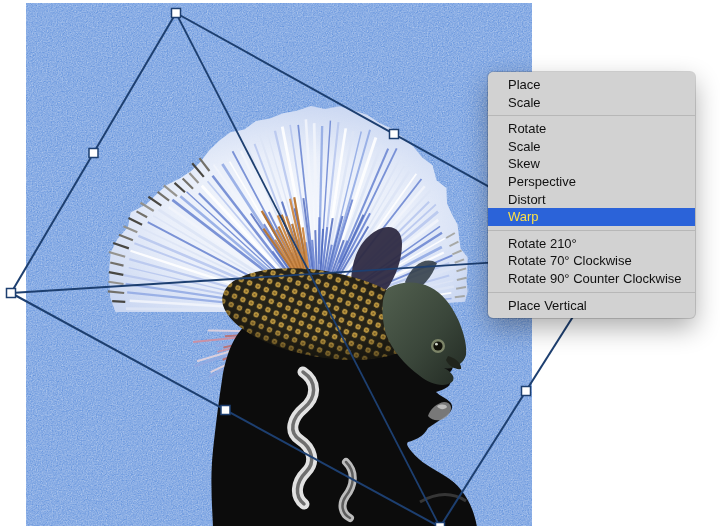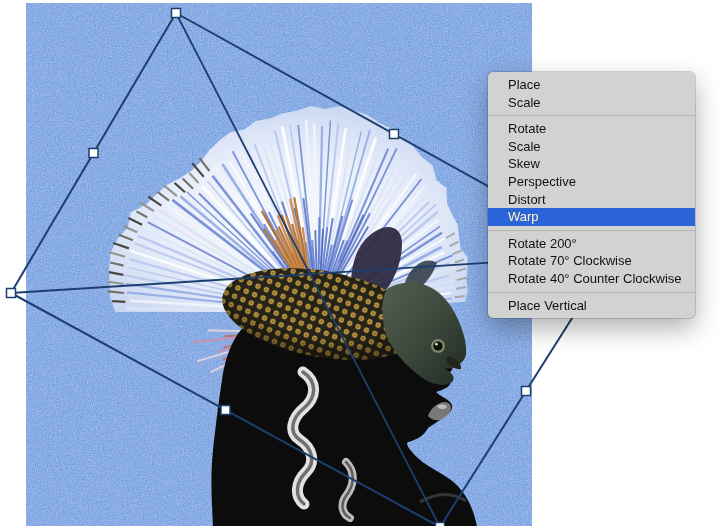--- a/index.html
+++ b/index.html
@@ -16,21 +16,21 @@
     position:absolute;left:488px;top:72px;width:207px;z-index:10;
     background:var(--menu-bg,#d2d2d2);
     border-radius:5px;overflow:hidden;
     box-shadow:0 0 0 1px rgba(0,0,0,.15), 0 10px 26px rgba(0,0,0,.32);
     padding:4px 0;
   }
   .mi{
     font-size:13px;line-height:17.6px;height:17.6px;
     padding-left:20px;color:#111;white-space:nowrap;cursor:default;
   }
-  .mi.selected{background:var(--menu-highlight,#2b63d9);color:#fef9c3}
+  .mi.selected{background:var(--menu-highlight,#2b63d9);color:#fde047}
   .sep{border:none;border-top:1px solid #b7b7b7;margin:4px 0;height:0}
 </style>
 </head>
 <body>
 
 <svg id="scene" width="720" height="526" viewBox="0 0 720 526">
   <defs>
     <clipPath id="cclip">
         <rect x="26" y="3" width="506" height="523"></rect>
       </clipPath>
@@ -309,18 +309,18 @@
   <div class="mi">Place</div>
   <div class="mi">Scale</div>
   <hr class="sep">
   <div class="mi">Rotate</div>
   <div class="mi">Scale</div>
   <div class="mi">Skew</div>
   <div class="mi">Perspective</div>
   <div class="mi">Distort</div>
   <div class="mi selected">Warp</div>
   <hr class="sep">
-  <div class="mi">Rotate 200°</div>
+  <div class="mi">Rotate 210°</div>
   <div class="mi">Rotate 70° Clockwise</div>
-  <div class="mi">Rotate 40° Counter Clockwise</div>
+  <div class="mi">Rotate 90° Counter Clockwise</div>
   <hr class="sep">
   <div class="mi">Place Vertical</div>
 </div>
 
 </body></html>

